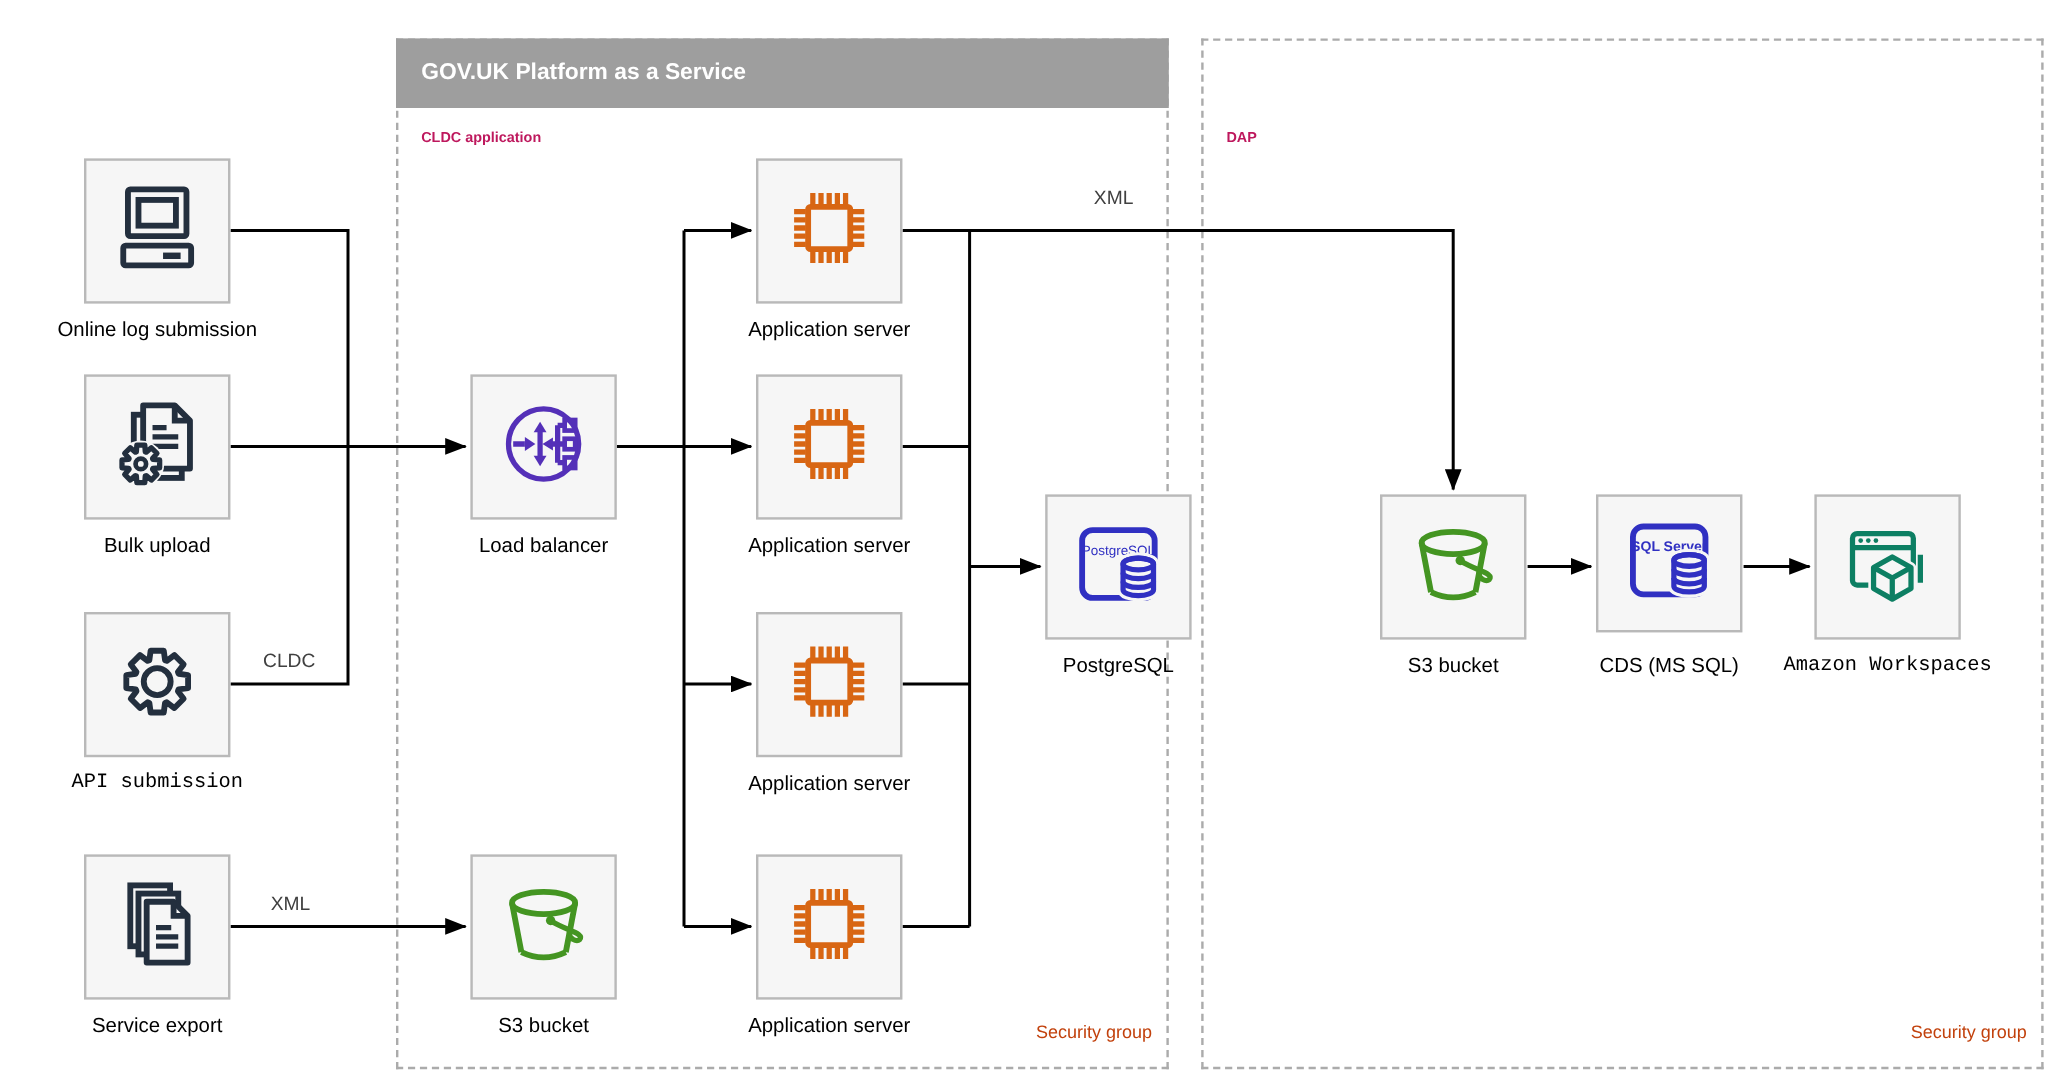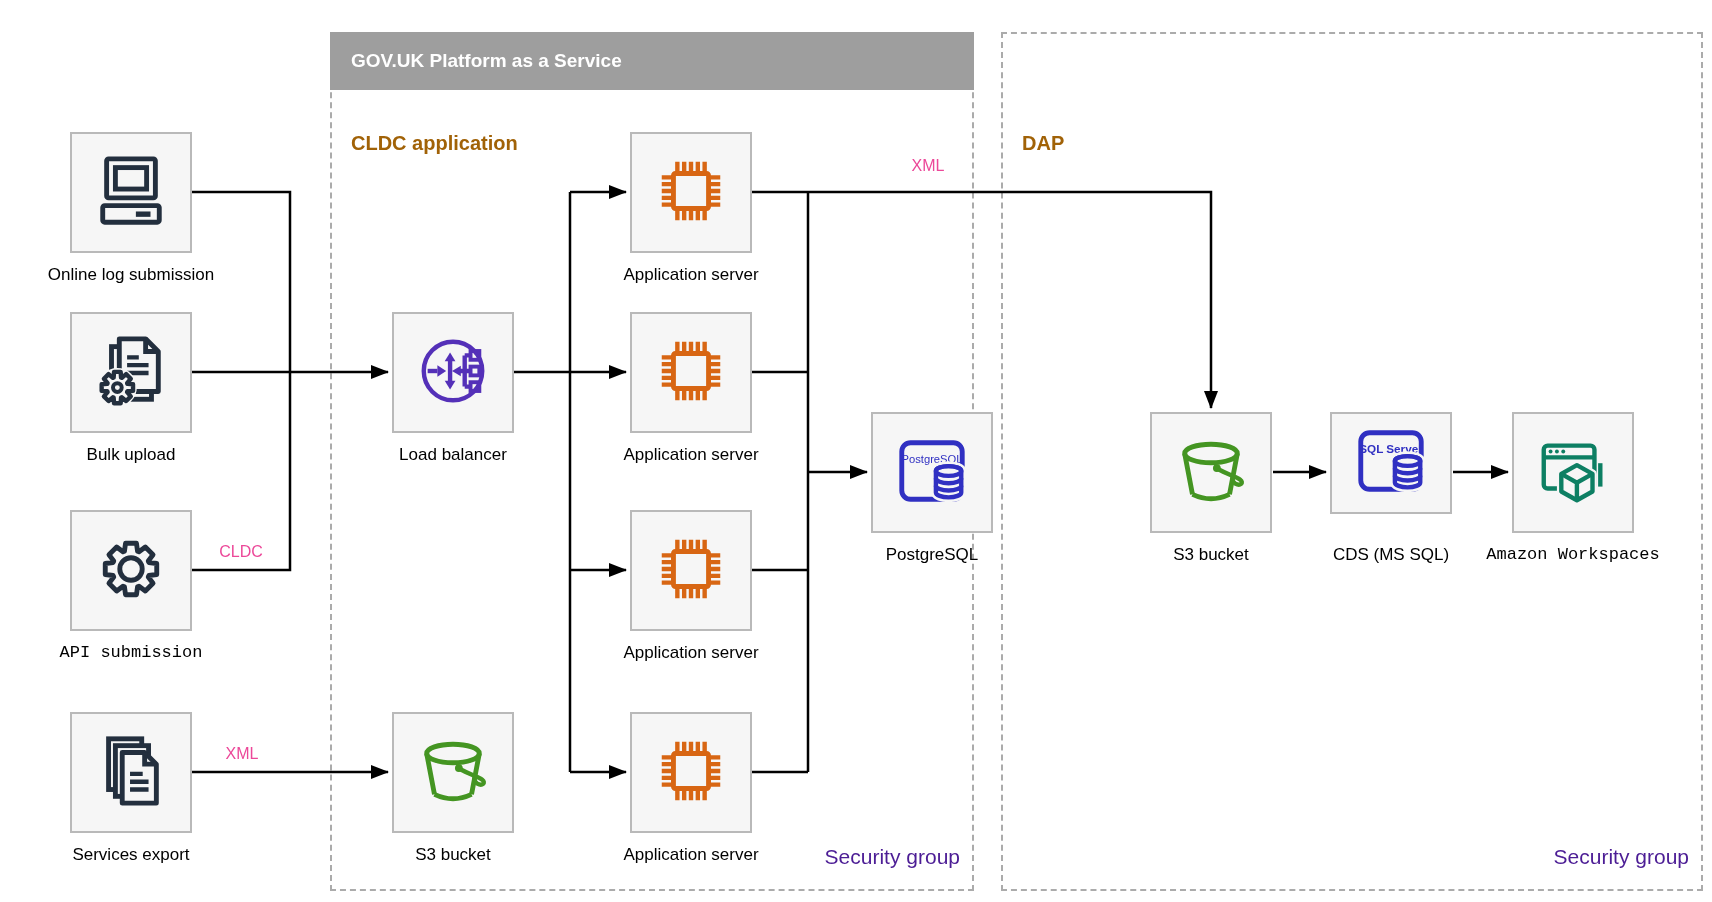--- a/index.html
+++ b/index.html
@@ -4,35 +4,35 @@
 <style>
   * { margin:0; padding:0; box-sizing:border-box; }
   html,body { width:1712px; height:902px; background:#ffffff;
     font-family:"Liberation Sans", sans-serif; overflow:hidden; }
   .canvas { position:absolute; left:0; top:12px; width:1712px; height:902px; }
 
   .container { position:absolute; border:2px dashed #ababab; z-index:1; }
   .container-header { position:absolute; left:-2px; right:-2px; top:-2px; height:58px;
     background:#9e9e9e; color:#ffffff; font-size:19px; font-weight:bold;
     line-height:58px; padding-left:21px; }
-  .container-sublabel { position:absolute; left:19px; top:73px; font-size:20px;
-    font-weight:bold; color:#a16207;margin-top:25px; }
-  .security-label { position:absolute; right:12px; bottom:20px; font-size:21px;
-    color:#4c1d95; }
+  .container-sublabel { position:absolute; left:19px; top:73px; font-size:12px;
+    font-weight:bold; color:#be185d; }
+  .security-label { position:absolute; right:12px; bottom:20px; font-size:15px;
+    color:#c2410c; }
 
   .edge-layer { position:absolute; left:0; top:0; z-index:2; }
   .edge-layer polyline { fill:none; stroke:#000; stroke-width:2.5; }
 
   .node { position:absolute; background:#f6f6f6; border:2px solid #b9b9b9;
     display:flex; align-items:center; justify-content:center; z-index:3; }
   .node-label { position:absolute; width:260px; text-align:center; font-size:17px;
     color:#000; z-index:4; }
 
   .edge-label { position:absolute; width:90px; height:22px; text-align:center;
-    font-size:16px; color:#ec4899; z-index:4; }
+    font-size:16px; color:#404040; z-index:4; }
   #edge-label-json { left:196px; top:531px; }
   #edge-label-xml-softwire { left:197px; top:733px; }
   #edge-label-xml-top { left:883px; top:145px; }
 
   #govuk-container { left:330px; top:20px; width:644px; height:859px; }
   #aws-container   { left:1001px; top:20px; width:702px; height:859px; }
 </style>
 </head>
 <body>
 
@@ -108,21 +108,21 @@
       <div class="node-label" style="left: 1px; top: 631px; font-family: Liberation Mono, monospace;">API submission</div>
       <div class="node" style="left: 70px; top: 700px; width: 122px; height: 121px;">
         <span><svg viewBox="0 0 80 80" width="78" height="78">
     <rect x="17" y="7" width="34" height="52" fill="#f6f6f6" stroke="#232f3e" stroke-width="5"></rect>
     <rect x="24" y="14" width="34" height="52" fill="#f6f6f6" stroke="#232f3e" stroke-width="5"></rect>
     <path d="M31 21 H54 L66 33 V73 H31 Z" fill="#f6f6f6" stroke="#232f3e" stroke-width="5" stroke-linejoin="round"></path>
     <path d="M54 21 V33 H66" fill="none" stroke="#232f3e" stroke-width="5"></path>
     <path d="M39 43 H52 M39 51 H58 M39 59 H58" stroke="#232f3e" stroke-width="4.5"></path>
           </svg></span>
       </div>
-      <div class="node-label" style="left: 1px; top: 833px;">Services export</div>
+      <div class="node-label" style="left: 1px; top: 833px;">Service export</div>
       <div class="node" style="left: 392px; top: 300px; width: 122px; height: 121px;">
         <span><svg viewBox="0 0 80 80" width="78" height="78">
     <circle cx="40" cy="40" r="30" fill="none" stroke="#5430b8" stroke-width="4.5"></circle>
     <path d="M14 40 H24" stroke="#5430b8" stroke-width="4.5"></path>
     <path d="M24 34 L33 40 L24 46 Z" fill="#5430b8"></path>
     <path d="M37 28 V52" stroke="#5430b8" stroke-width="4.5"></path>
     <path d="M31.5 30 L37 21 L42.5 30 Z" fill="#5430b8"></path>
     <path d="M31.5 50 L37 59 L42.5 50 Z" fill="#5430b8"></path>
     <path d="M52 24 H58 M52 24 V56 M52 56 H58 M46 40 H58" fill="none" stroke="#5430b8" stroke-width="4.5"></path>
     <path d="M48 34.5 L39 40 L48 45.5 Z" fill="#5430b8"></path>
@@ -184,21 +184,21 @@
       <div class="node" style="left: 1150px; top: 400px; width: 122px; height: 121px;">
         <span><svg viewBox="0 0 80 80" width="78" height="78">
     <ellipse cx="40" cy="22" rx="27" ry="9.5" fill="none" stroke="#449522" stroke-width="5"></ellipse>
     <path d="M13 22 L21 64 M67 22 L59 64" fill="none" stroke="#449522" stroke-width="5"></path>
     <path d="M21 64 Q40 73 59 64" fill="none" stroke="#449522" stroke-width="5"></path>
     <circle cx="46" cy="37" r="4" fill="#449522"></circle>
     <path d="M47 38 C58 44 66 46 70 49 C74 52 70 56 65 53 C62 51 61 48 63 45" fill="none" stroke="#449522" stroke-width="4.5"></path>
           </svg></span>
       </div>
       <div class="node-label" style="left: 1081px; top: 533px;">S3 bucket</div>
-      <div class="node" style="left: 1330px; top: 400px; width: 122px; height: 102px;">
+      <div class="node" style="left: 1330px; top: 400px; width: 122px; height: 115px;">
         <span><svg viewBox="0 0 80 80" width="78" height="78">
     <rect x="9" y="11" width="62" height="58" rx="9" fill="none" stroke="#3030c2" stroke-width="5"></rect>
     <text x="40" y="32" font-size="12" font-weight="bold" text-anchor="middle" fill="#3030c2" font-family="Liberation Sans, sans-serif">SQL Server</text>
     <path d="M44 40 A13 5 0 0 1 70 40 V62 A13 5 0 0 1 44 62 Z" fill="#f6f6f6" stroke="#f6f6f6" stroke-width="10"></path>
     <path d="M44 40 A13 5 0 0 1 70 40 V62 A13 5 0 0 1 44 62 Z" fill="#f6f6f6" stroke="#3030c2" stroke-width="4.5"></path>
     <ellipse cx="57" cy="40" rx="13" ry="5" fill="none" stroke="#3030c2" stroke-width="4.5"></ellipse>
     <path d="M44 47.5 A13 5 0 0 0 70 47.5 M44 55 A13 5 0 0 0 70 55" fill="none" stroke="#3030c2" stroke-width="4.5"></path>
           </svg></span>
       </div>
       <div class="node-label" style="left: 1261px; top: 533px;">CDS (MS SQL)</div>

